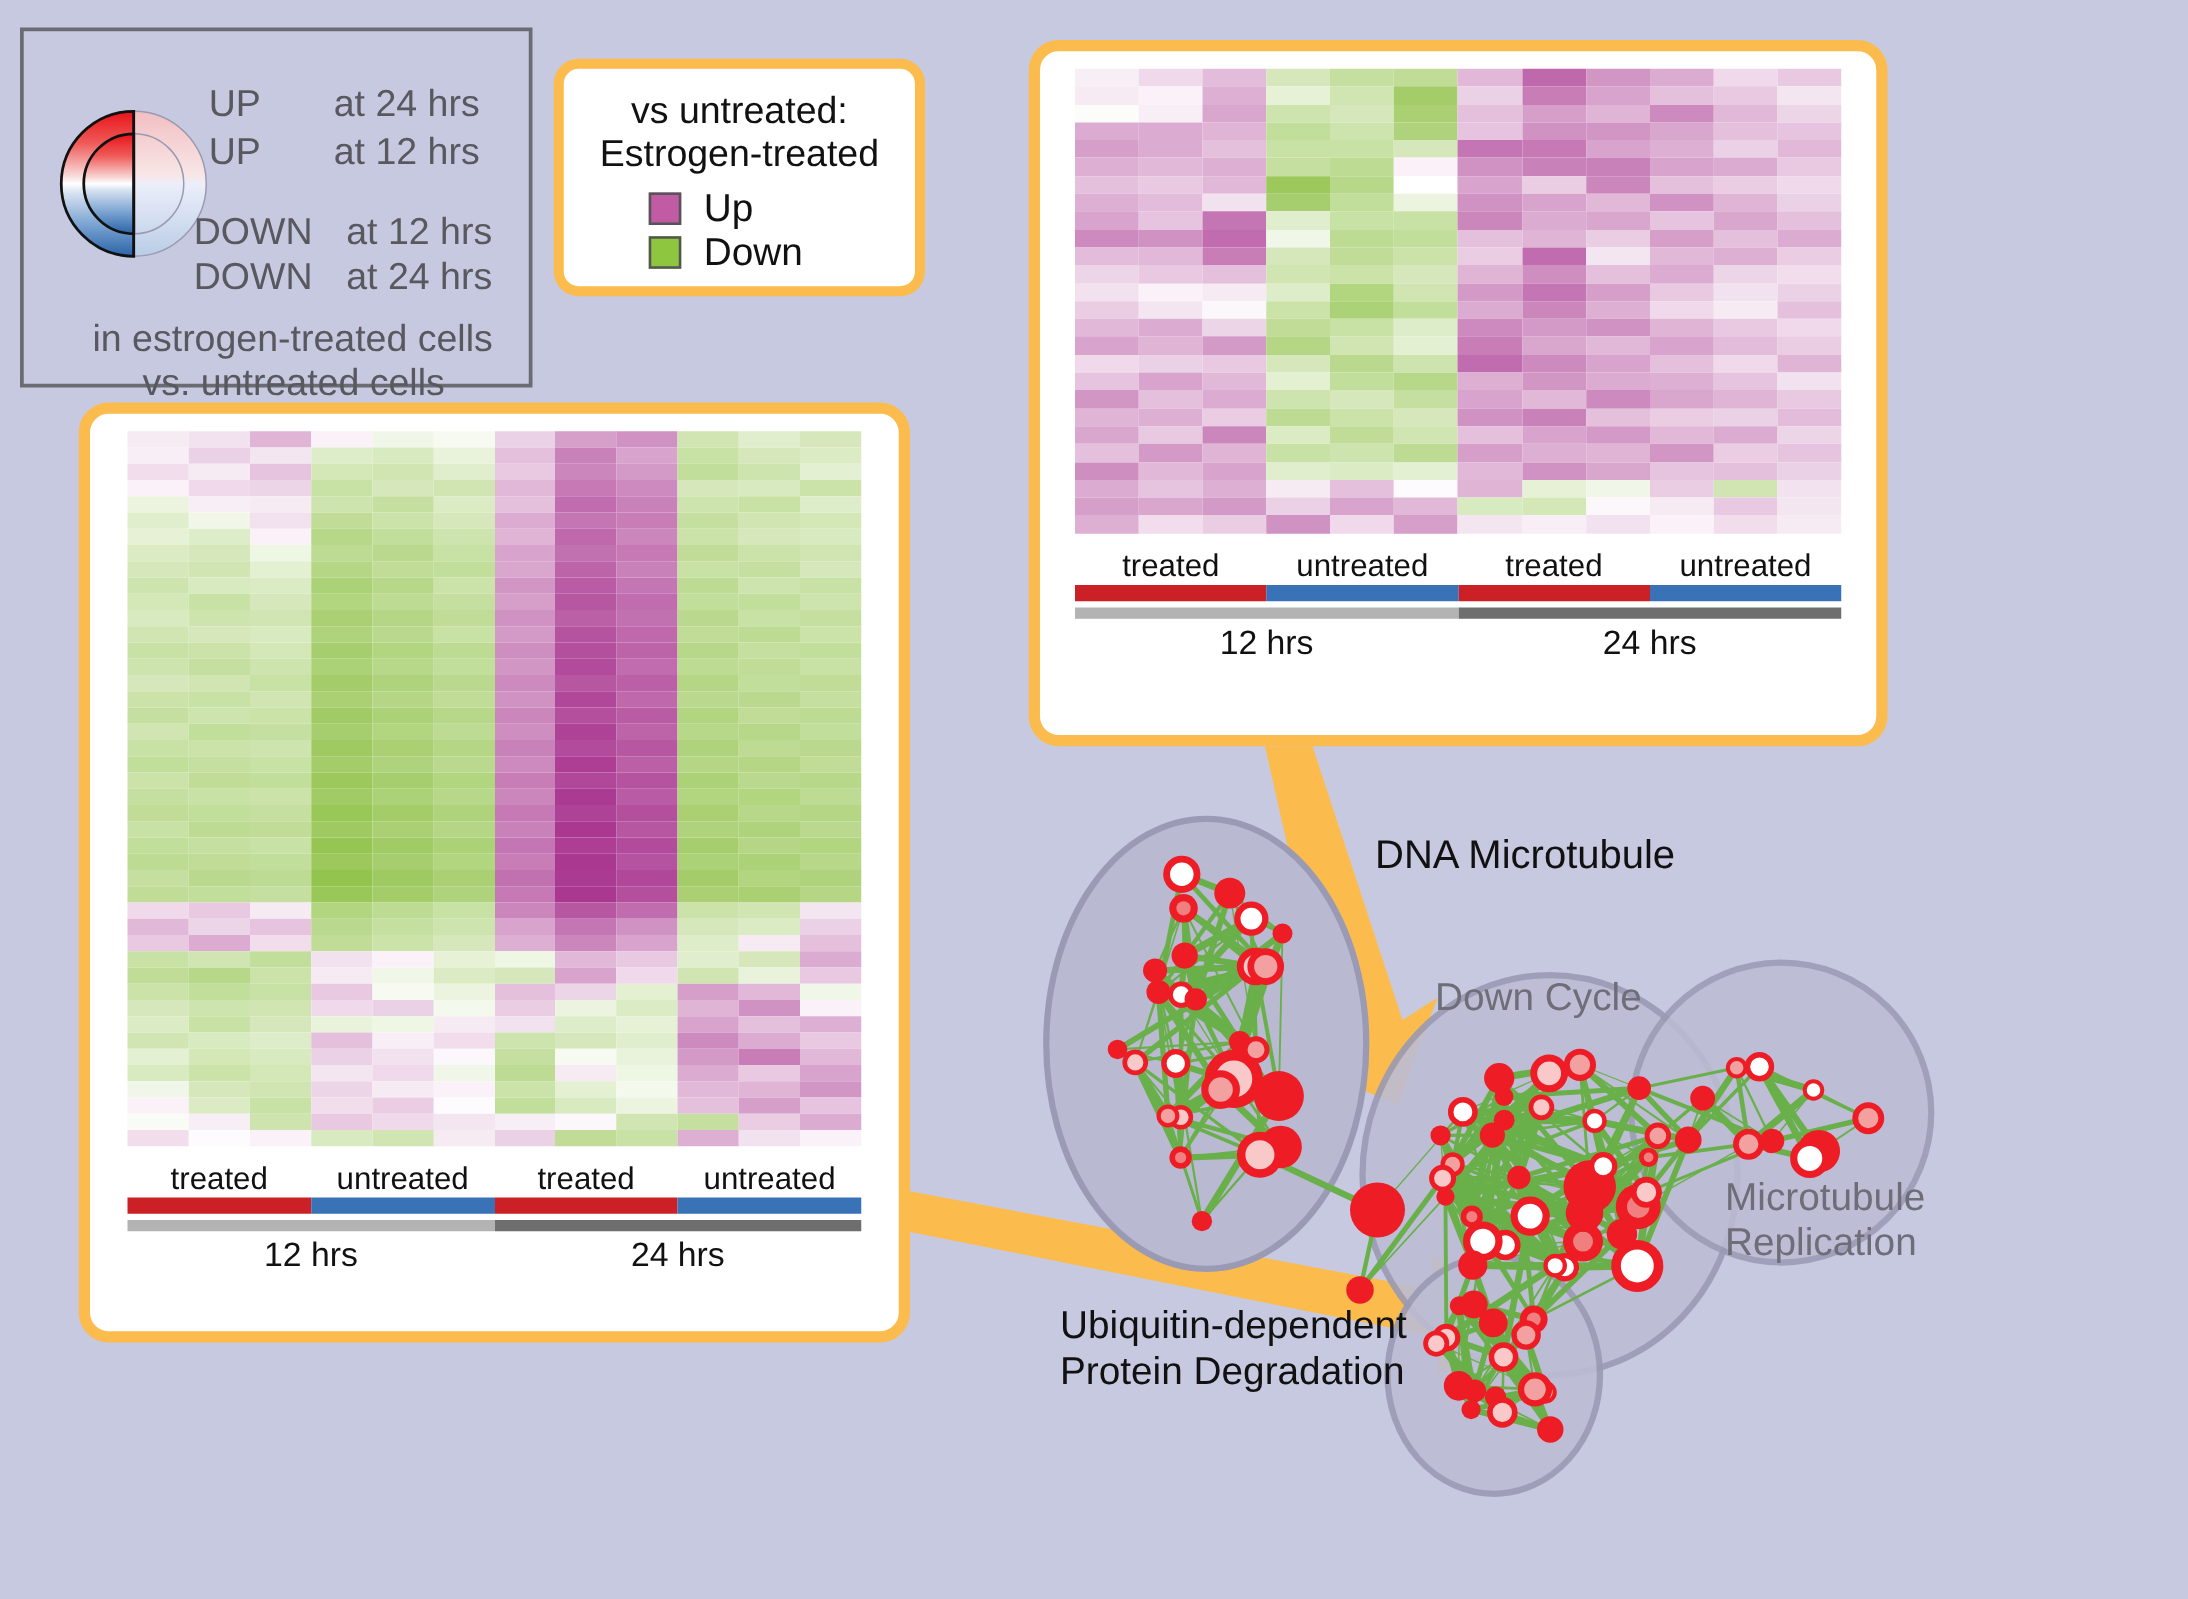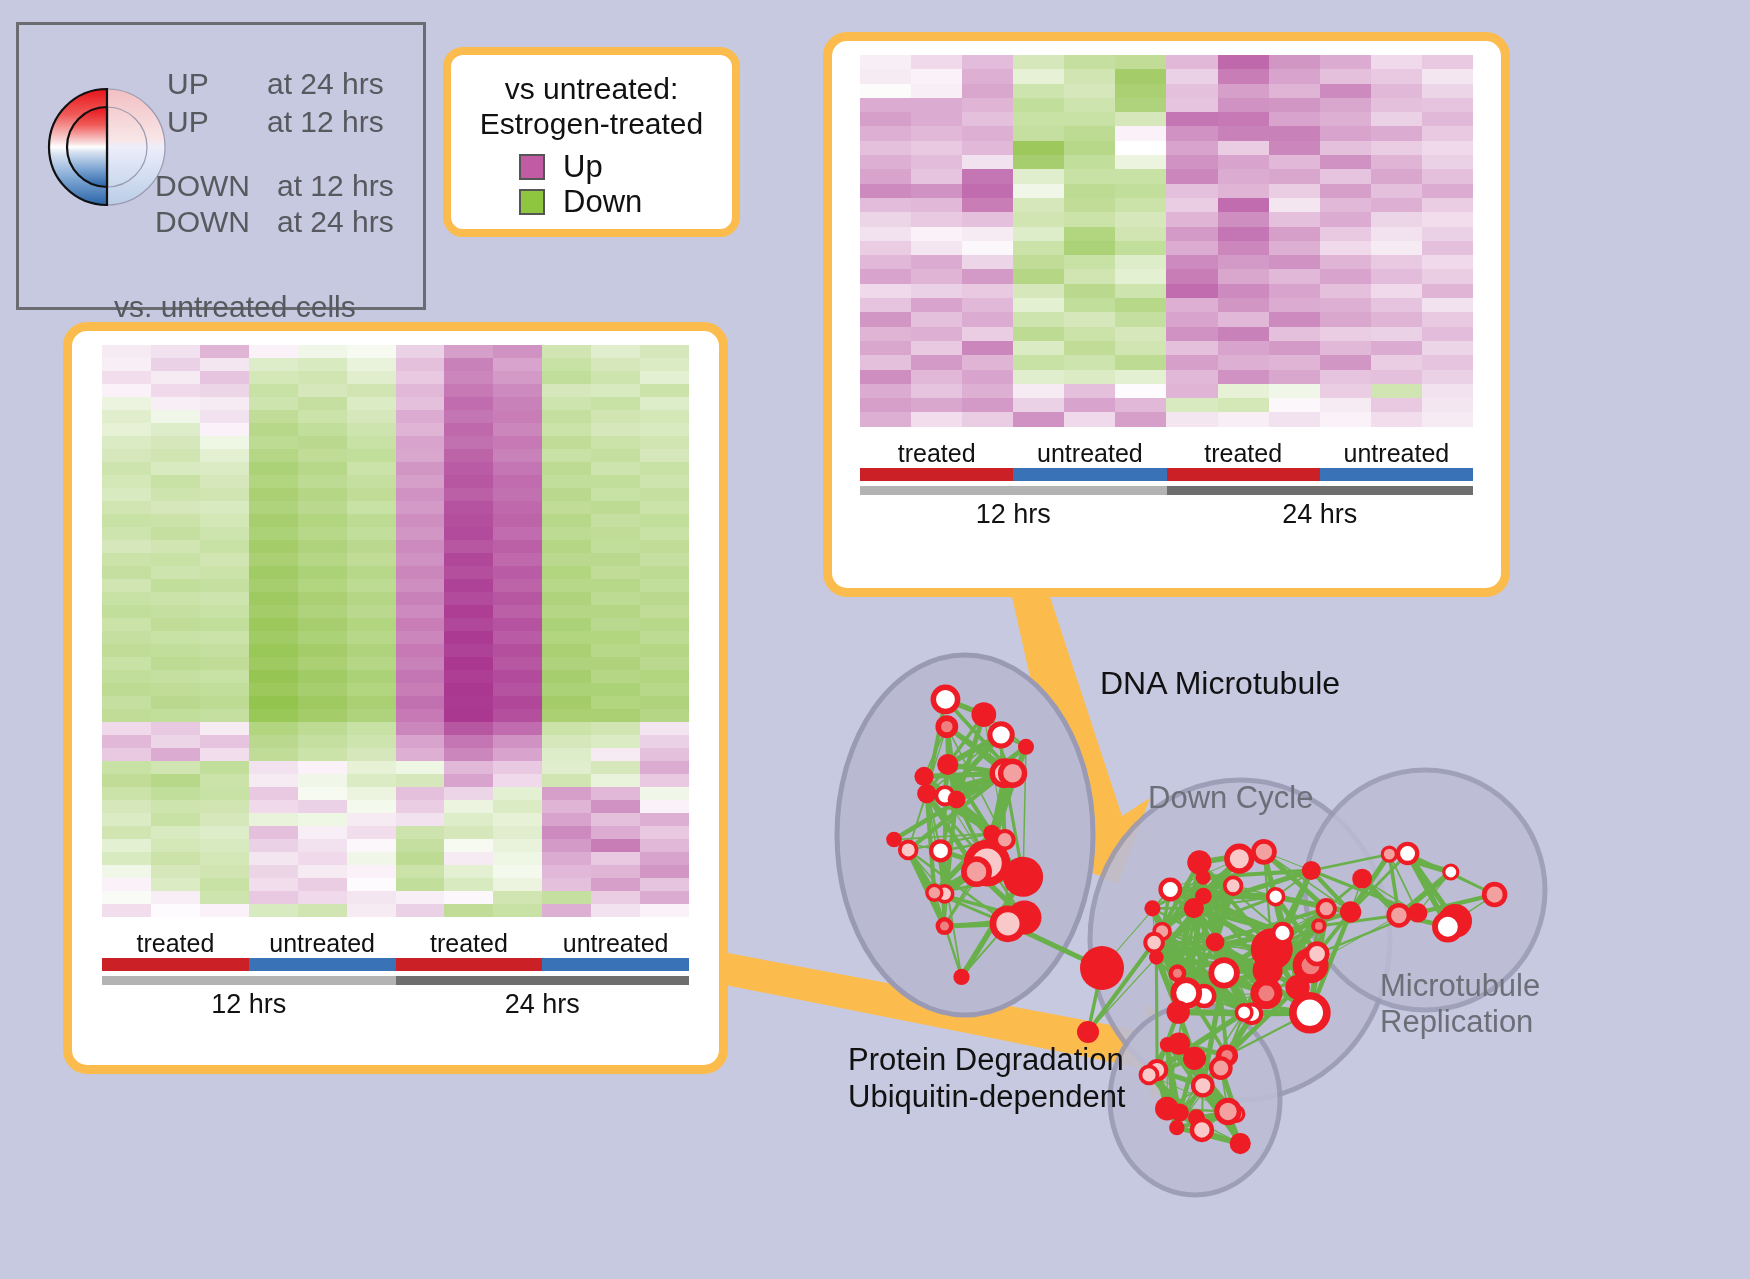--- a/index.html
+++ b/index.html
@@ -71,21 +71,21 @@
   .bar-row div{height:13px;}
   .bar-row.thin div{height:9px;}
   .foot-hrs{display:flex;}
   .foot-hrs span{flex:1;text-align:center;font-size:27px;color:#111;}
 
   
   .net{position:absolute;left:770px;top:600px;width:980px;height:679px;}
   .net-label{position:absolute;white-space:nowrap;}
   .nl-dna{left:1100px;top:665px;font-size:32px;color:#111;}
   .nl-cc{left:1148px;top:780px;font-size:31px;color:#6e6e78;}
-  .nl-mt{left:1380px;top:968px;font-size:31px;color:#6e6e78;line-height:1.15;text-align:left;}
+  .nl-mt{left:1380px;top:940px;font-size:31px;color:#6e6e78;line-height:1.15;text-align:left;}
   .nl-ub{left:848px;top:1042px;font-size:31px;color:#111;line-height:1.18;}
 </style>
 </head>
 <body>
 
 <div class="root">
 
   <div class="scale-box">
     <svg class="scale-svg" width="120" height="200" viewBox="0 0 120 200">
       <defs>
@@ -114,20 +114,21 @@
 
     <div class="scale-labels">
       <span class="sl up24">UP</span>
       <span class="sl at24">at 24 hrs</span>
       <span class="sl up12">UP</span>
       <span class="sl at12">at 12 hrs</span>
       <span class="sl dn12">DOWN</span>
       <span class="sl atd12">at 12 hrs</span>
       <span class="sl dn24">DOWN</span>
       <span class="sl atd24">at 24 hrs</span>
+      <span class="sl cap1">in estrogen-treated cells</span>
       <span class="sl cap2">vs. untreated cells</span>
     </div>
   </div>
 
   <div class="key-box">
     <div class="key-title">
       <div>vs untreated:</div>
       <div>Estrogen-treated</div>
     </div>
     <div class="key-rows">
@@ -1523,17 +1524,17 @@
       </g>
   </svg>
 
   <div class="net-label nl-dna">DNA Microtubule</div>
   <div class="net-label nl-cc">Down Cycle</div>
   <div class="net-label nl-mt">
     <div>Microtubule</div>
     <div>Replication</div>
   </div>
   <div class="net-label nl-ub">
+    <div>Ubiquitin-dependent</div>
     <div>Protein Degradation</div>
-    <div>Ubiquitin-dependent</div>
   </div>
 
 </div>
 
 </body></html>

